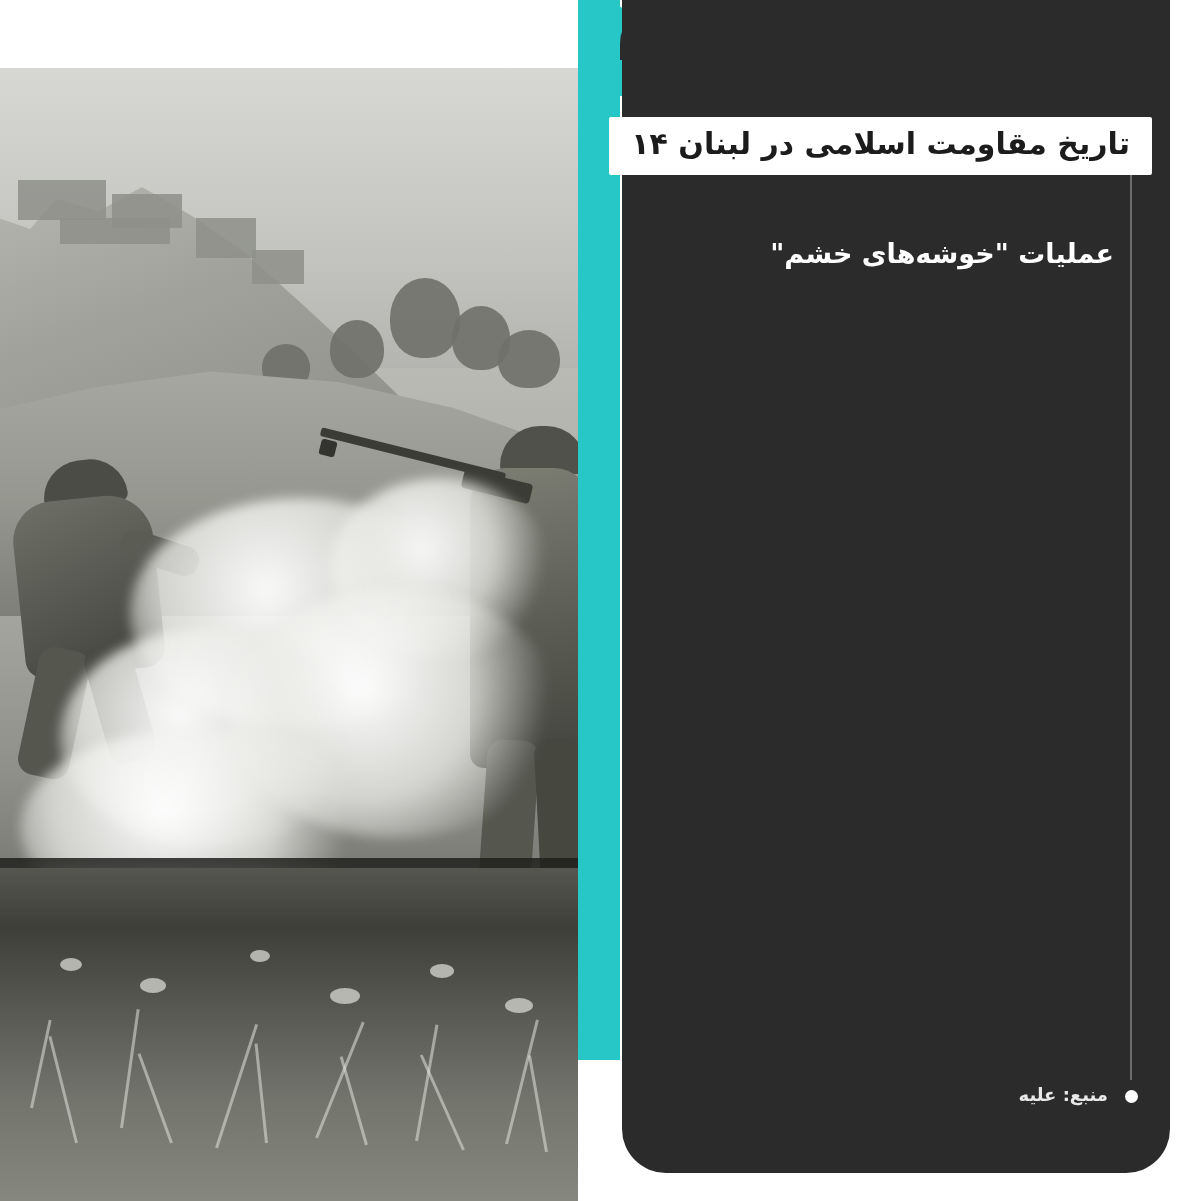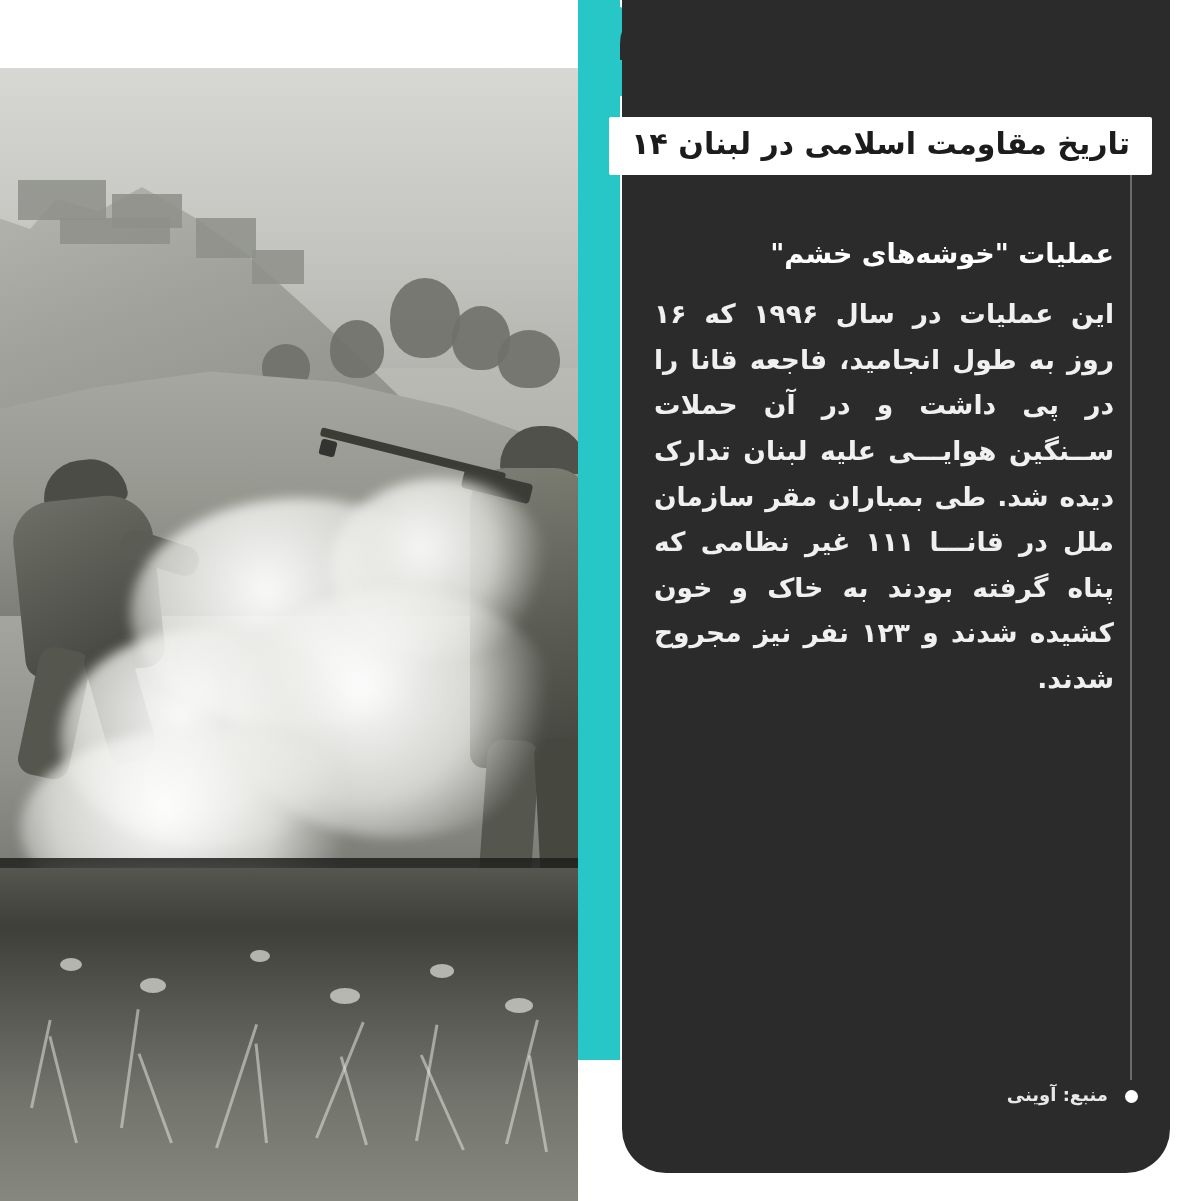--- a/index.html
+++ b/index.html
@@ -435,24 +435,23 @@
 
   <div class="teal-bar"></div>
   <div class="teal-top-curve"></div>
   <div class="teal-notch"></div>
 
   <div class="card">
     <div class="right-rule"></div>
 
     <div class="body-block">
       <div class="lead">عملیات "خوشه‌های خشم"</div>
-      <p class="para">این عملیات در سال ۱۹۹۶ که ۱۶ روز به طول انجامید، فاجعه قانا را در پی داشت و در آن حملات ســنگین هوایـــی علیه لبنان تدارک دیده شد. طی بمباران مقر سازمان ملل در قانـــا ۱۱۱ غیر نظامی که پناه گرفته بودند به خاک و خون کشیده شدند و ۱۲۳ نفر نیز مجروح شدند.</p>
     </div>
 
-    <div class="source">منبع: آوینی</div>
+    <div class="source">منبع: علیه</div>
     <div class="source-dot"></div>
   </div>
 
   <div class="title-ribbon">
     <div class="title-text">تاریخ مقاومت اسلامی در لبنان ۱۴</div>
   </div>
 
 
 </div>
 

